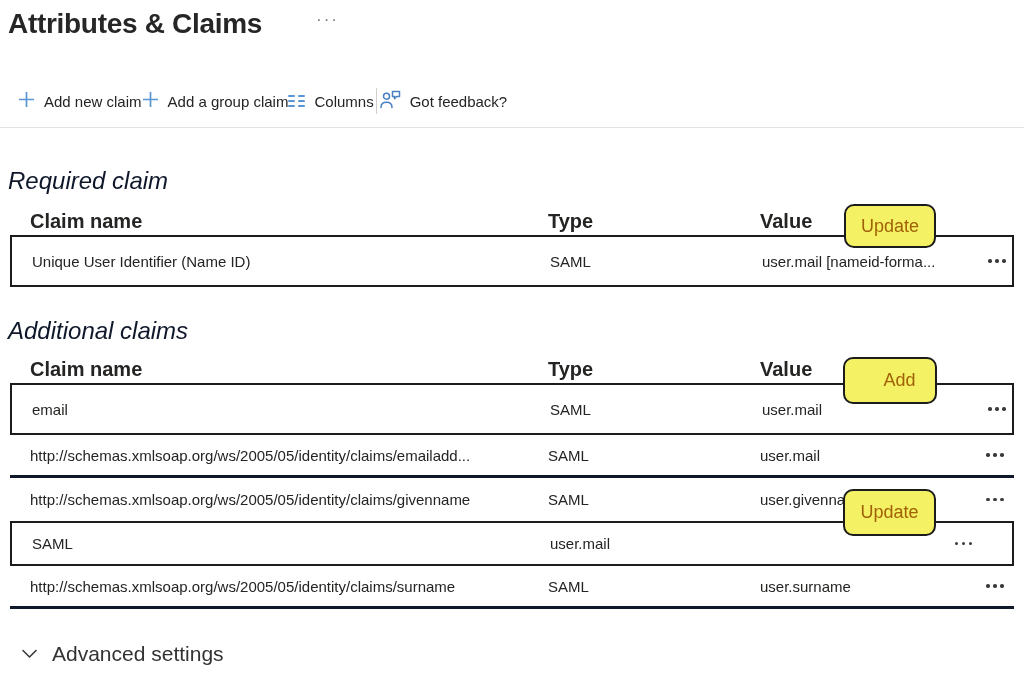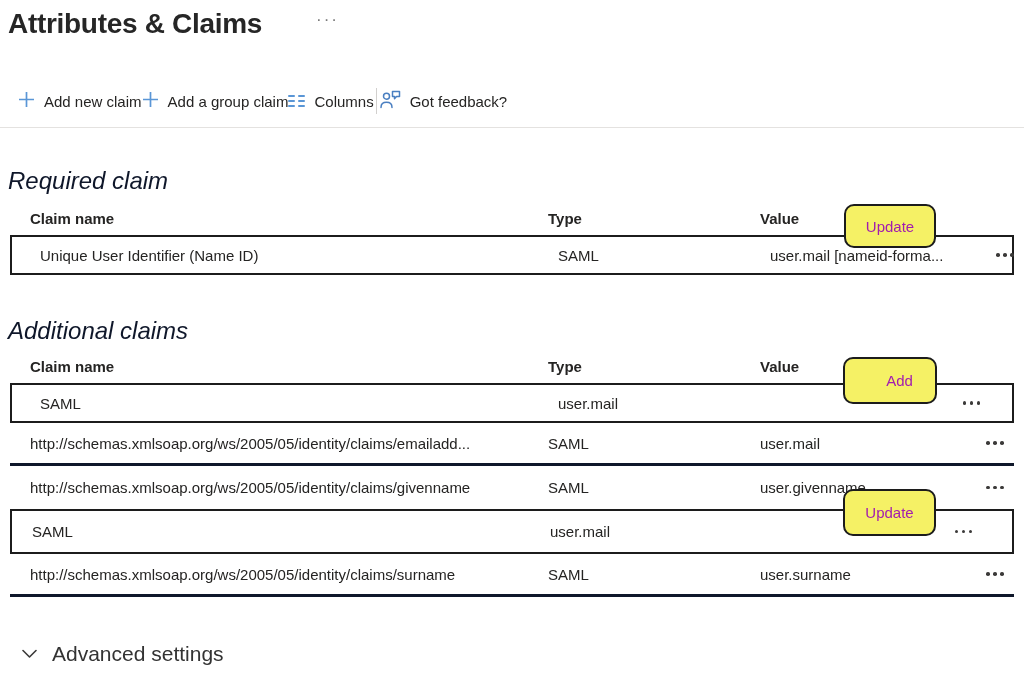--- a/index.html
+++ b/index.html
@@ -47,49 +47,49 @@
   .t-additional { top: 358px; }
 
   .trow {
     display: grid;
     grid-template-columns: 538px 212px 226px 1fr;
     align-items: center;
     width: 100%;
   }
   .trow > div:first-child { padding-left: 20px; }
   .t-header { height: 30px; border-bottom: 1px solid #d2d0ce; align-items: start; }
-  .th { font-size: 15px; font-weight: 700; color: #252423; }
+  .th { font-size: 20px; font-weight: 700; color: #252423; }
 
   .cell { font-size: 15px; color: #252423; white-space: nowrap; overflow: hidden; }
   .actions { display: flex; justify-content: flex-end; align-items: center; gap: 3.5px; padding-right: 16px; cursor: pointer; }
   .dot { width: 3.5px; height: 3.5px; border-radius: 50%; background: #3b3a39; }
 
   .row-plain { height: 43px; border-bottom: 3px solid #0f172a; }
   .row-plain.no-sep { border-bottom: none; }
   .row-highlight {
     border: 2px solid #1c1c1c; background: #ffffff;
   }
-  .row-hl-first { margin-top: -5px; height: 40px; padding-left: 8px; }
+  .row-hl-first { margin-top: -5px; height: 52px; }
   .row-hl-mid { height: 45px; }
 
   
   .advanced {
     position: absolute; top: 642px; left: 22px;
     display: flex; align-items: center; gap: 15px; cursor: pointer;
   }
   .advanced-label { font-size: 21px; color: #333333; }
 
   
   .sticker {
     position: absolute; z-index: 10;
     background: #f5f165;
     border: 2.5px solid #1c1c1c;
     border-radius: 10px;
     display: flex; align-items: center; justify-content: center;
-    font-size: 15px; color: #a21caf;
+    font-size: 18px; color: #a16207;
   }
   .sticker-1 { left: 844px; top: 204px; width: 92px; height: 44px; }
   .sticker-2 { left: 843px; top: 357px; width: 94px; height: 47px; padding-left: 19px; }
   .sticker-3 { left: 843px; top: 489px; width: 93px; height: 47px; }
 </style>
 </head>
 <body>
 
 <div class="page-title">Attributes &amp; Claims</div>
 <div class="title-more">···</div>
@@ -165,20 +165,21 @@
 
 <div class="claims-table t-additional">
   <div class="trow t-header">
     <div class="th">Claim name</div>
     <div class="th">Type</div>
     <div class="th">Value</div>
     <div></div>
   </div>
 
   <div class="trow row-highlight row-hl-first">
+    <div class="cell">email</div>
     <div class="cell">SAML</div>
     <div class="cell">user.mail</div>
     <div class="actions">
       <span class="dot"></span>
         <span class="dot"></span>
         <span class="dot"></span>
     </div>
   </div>
 
   <div class="trow row-plain">

